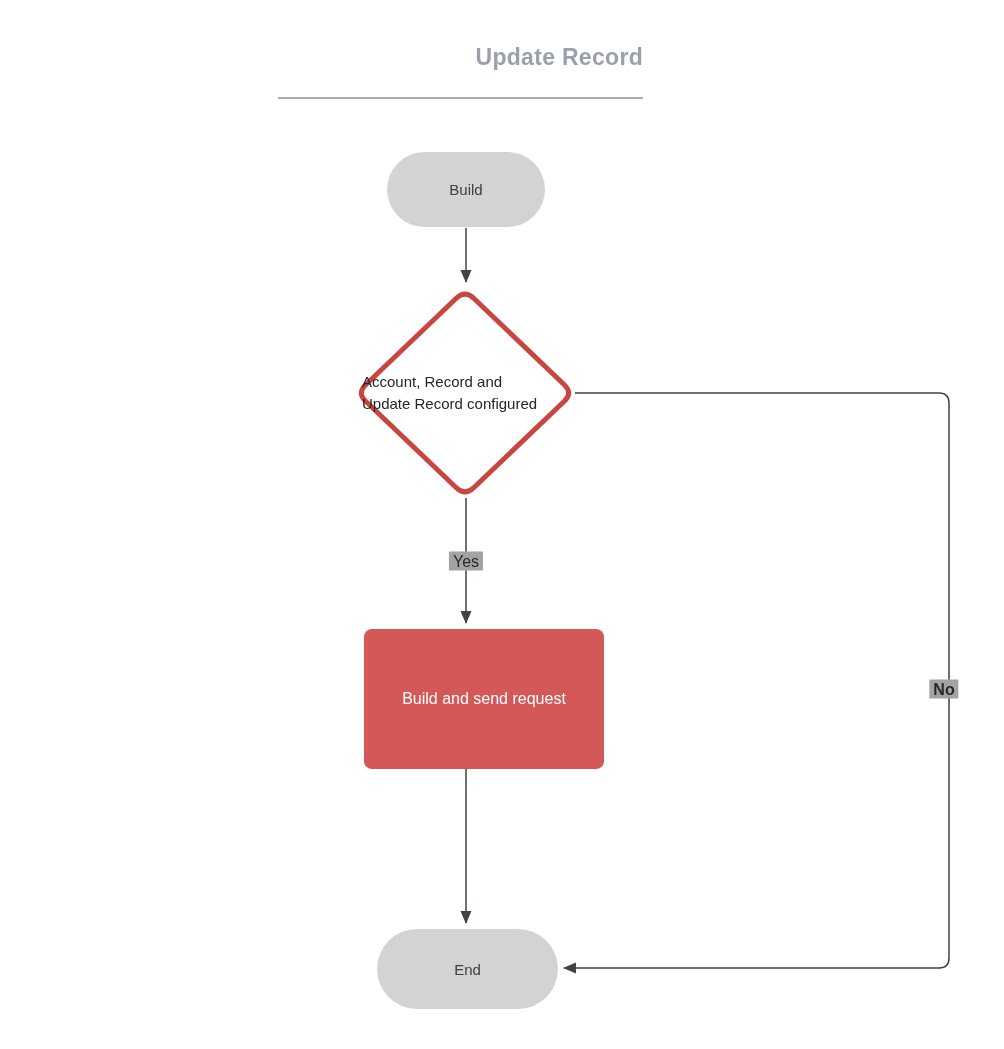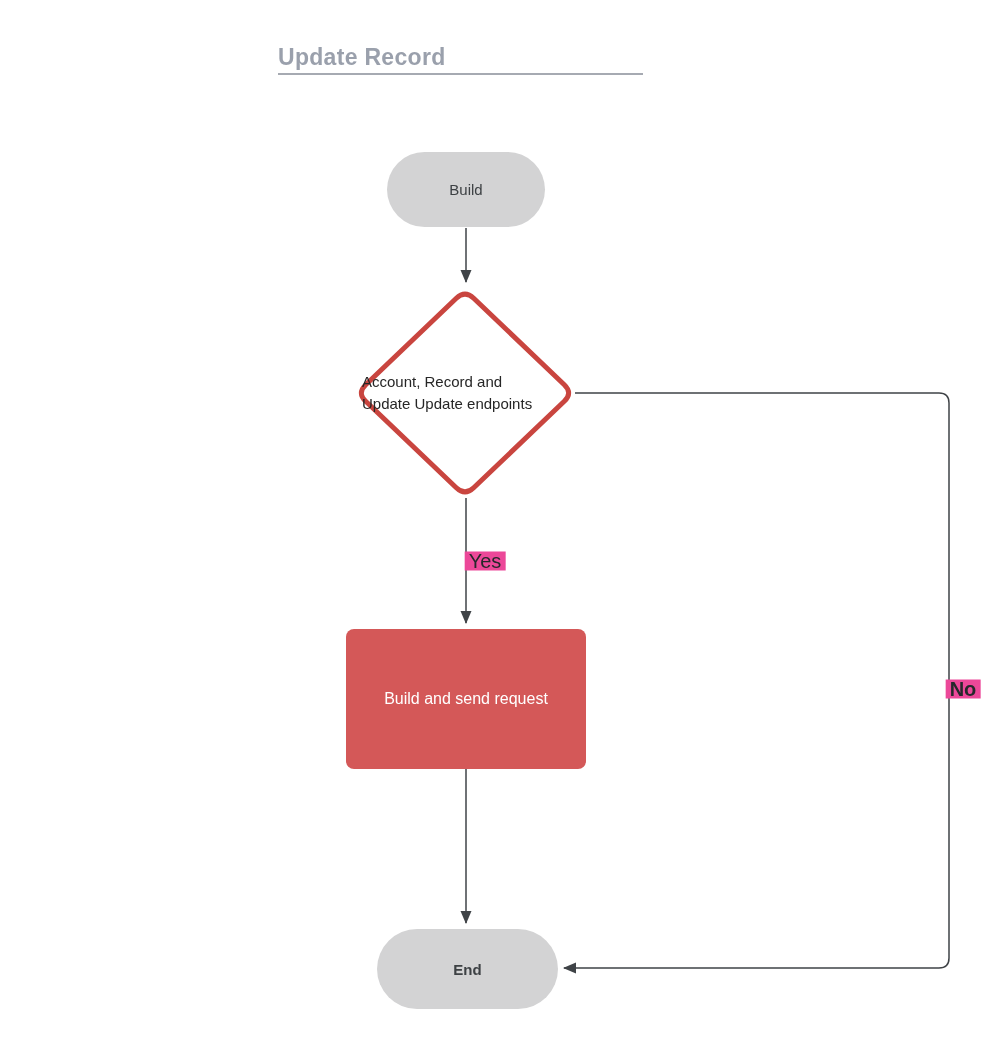--- a/index.html
+++ b/index.html
@@ -25,56 +25,56 @@
   .canvas {
     position: absolute; left: 0; top: 0;
     width: 1004px; height: 1049px; background: #ffffff;
   }
   .edges-layer {
     position: absolute; left: 0; top: 0;
     width: 1004px; height: 1049px; pointer-events: none;
   }
   .title-block {
     position: absolute; left: 278px; top: 44px; width: 365px;
-    text-align: left; padding-bottom: 2px;
+    text-align: right; padding-bottom: 26px;
     border-bottom: 2px solid var(--title-rule);
   }
   .title-text {
     font-size: 23px; font-weight: bold; color: var(--title-color);
     letter-spacing: 0.3px;
   }
   .node {
     position: absolute; display: flex;
     align-items: center; justify-content: center;
     text-align: center;
   }
   .terminator {
     background: var(--terminator-fill);
     border-radius: 999px;
     color: var(--terminator-text);
     font-size: 15px;
   }
   .node-start { left: 387px; top: 152px; width: 158px; height: 75px; }
-  .node-end   { left: 377px; top: 929px; width: 181px; height: 80px; font-weight: bold; }
+  .node-end   { left: 377px; top: 929px; width: 181px; height: 80px; }
   .node-process {
-    left: 346px; top: 629px; width: 240px; height: 140px;
+    left: 364px; top: 629px; width: 240px; height: 140px;
     background: var(--process-fill); border-radius: 8px;
     color: var(--process-text); font-size: 16px; justify-content: center;
   }
   .decision-text {
     position: absolute; left: 465px; top: 393px;
     transform: translate(-50%, -50%);
     width: 206px; 
     color: var(--decision-text); font-size: 15px; line-height: 22px;
   }
   .decision-text span { display: block; }
   .edge-label {
     position: absolute; transform: translate(-50%, -50%);
-    background: #ec4899; padding: 1px 4px;
-    color: var(--label-text); font-size: 20px; line-height: 17px; margin-left: 19px;
+    background: #a3a3a3; padding: 1px 4px;
+    color: var(--label-text); font-size: 16px; line-height: 17px;
   }
   .label-yes { left: 466px; top: 561px; }
   .label-no  { left: 944px; top: 689px; font-weight: bold; }
 </style>
 </head>
 <body>
 
 <div class="canvas">
 
   <svg class="edges-layer" width="1004" height="1049" viewBox="0 0 1004 1049" xmlns="http://www.w3.org/2000/svg">
@@ -101,21 +101,21 @@
   <div class="title-block">
     <div class="title-text">Update Record</div>
   </div>
 
   <div class="node terminator node-start">
     <span>Build</span>
   </div>
 
   <div class="decision-text">
     <span>Account, Record and</span>
-    <span>Update Update endpoints</span>
+    <span>Update Record configured</span>
   </div>
 
   <div class="edge-label label-yes">Yes</div>
 
   <div class="edge-label label-no">No</div>
 
   <div class="node node-process">
     <span>Build and send request</span>
   </div>
 

